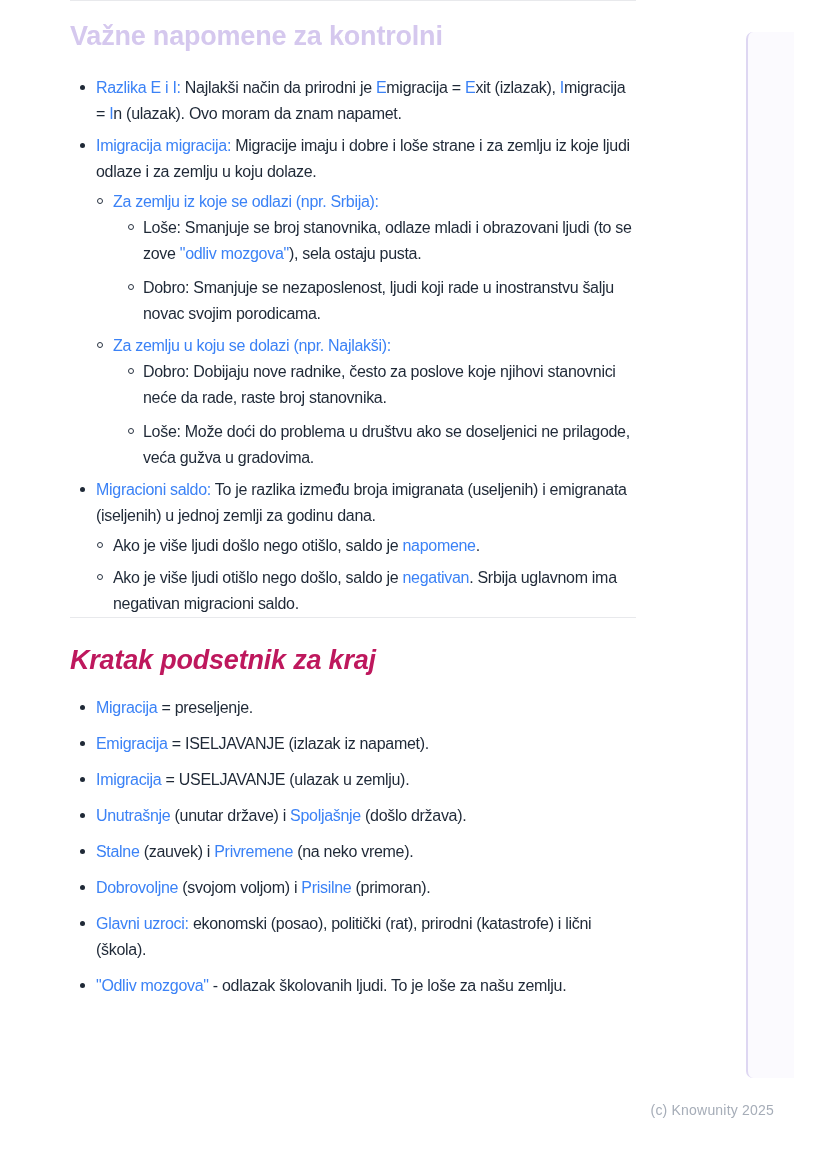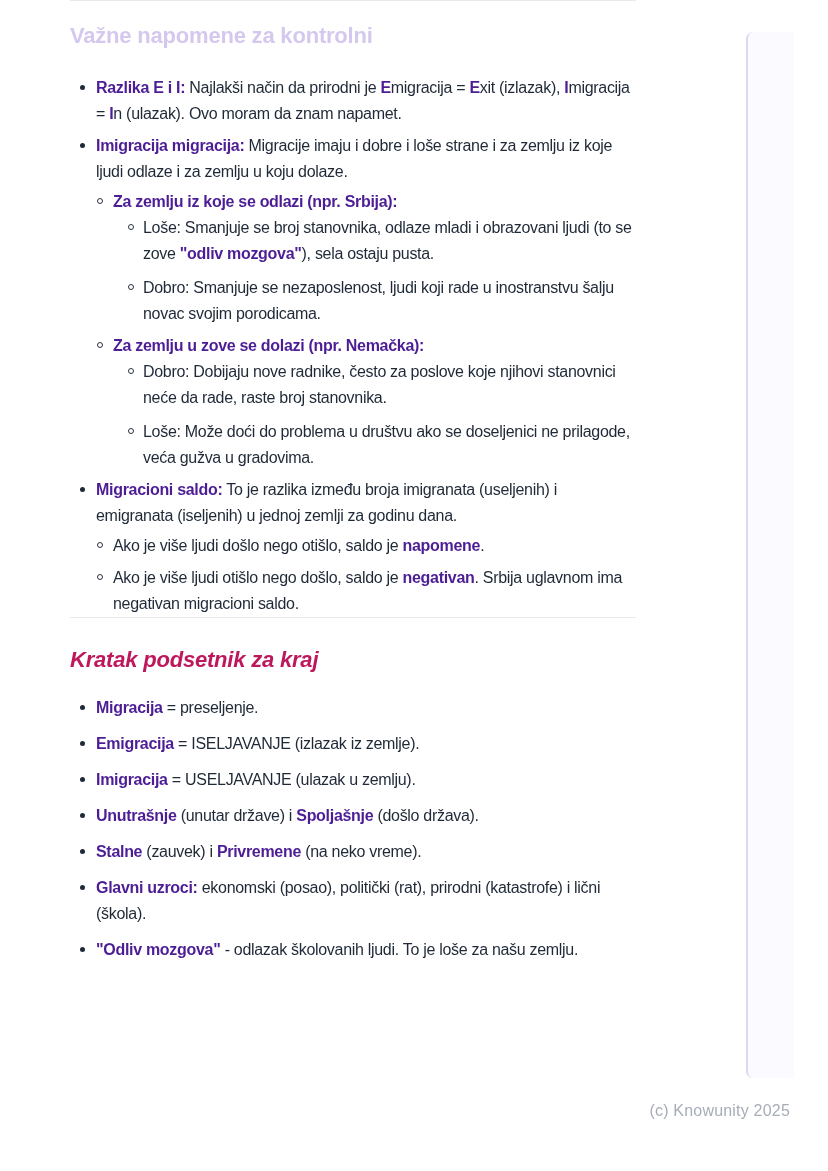--- a/index.html
+++ b/index.html
@@ -32,37 +32,37 @@
   }
   hr.divider {
     border: none;
     border-top: 1px solid #e8e9ec;
     margin: 0;
     height: 0;
   }
   .divider-1 { margin-top: 40px; }
   .divider-2 { margin-top: 10px; }
   h2.heading {
-    font-size: 22px;
+    font-size: 27px;
     font-weight: 700;
     letter-spacing: -0.2px;
     color: #d5c8ee;
     margin: 21px 0 25px 0;
     line-height: 28px;
   }
   h2.heading-2 { margin-top: 28px; margin-bottom: 21px; }
   ul { list-style: none; margin: 0; padding: 0; }
   .li-text {
     font-size: 16px;
     line-height: 26px;
     letter-spacing: -0.3px;
     color: #1f2937;
     display: block;
   }
-  .li-text b { font-weight: 700; color: #4c1d95; }
+  .li-text b { font-weight: 400; color: #3b82f6; }
   li { position: relative; }
   
   .lvl1 > li { padding-left: 26px; margin-bottom: 6px; }
   .lvl1 > li::before {
     content: "";
     position: absolute;
     left: 10px;
     top: 10px;
     width: 5px;
     height: 5px;
@@ -96,22 +96,22 @@
     border: 1.5px solid #2a3442;
     border-radius: 50%;
     background: transparent;
   }
   li:last-child { margin-bottom: 0 !important; }
   
   .compact > li { margin-bottom: 10px; }
   .footer {
     position: absolute;
     top: 1102px;
-    right: 38px;
-    font-size: 16px;
+    right: 54px;
+    font-size: 14px;
     letter-spacing: 0.2px;
     color: #a6adb8;
   }
 </style>
 </head>
 <body>
 
 <div class="page">
   <div class="side-strip"></div>
 
@@ -132,21 +132,21 @@
                 <ul class="lvl3">
                   <li>
                     <span class="li-text"><span>Loše: Smanjuje se broj stanovnika, odlaze mladi i obrazovani ljudi (to se zove </span><b>"odliv mozgova"</b><span>), sela ostaju pusta.</span></span>
                   </li>
                   <li>
                     <span class="li-text"><span>Dobro: Smanjuje se nezaposlenost, ljudi koji rade u inostranstvu šalju novac svojim porodicama.</span></span>
                   </li>
                 </ul>
               </li>
               <li>
-                <span class="li-text"><b>Za zemlju u zove se dolazi (npr. Nemačka):</b></span>
+                <span class="li-text"><b>Za zemlju u koju se dolazi (npr. Najlakši):</b></span>
                 <ul class="lvl3">
                   <li>
                     <span class="li-text"><span>Dobro: Dobijaju nove radnike, često za poslove koje njihovi stanovnici neće da rade, raste broj stanovnika.</span></span>
                   </li>
                   <li>
                     <span class="li-text"><span>Loše: Može doći do problema u društvu ako se doseljenici ne prilagode, veća gužva u gradovima.</span></span>
                   </li>
                 </ul>
               </li>
             </ul>
@@ -167,30 +167,33 @@
 
     <hr class="divider divider-2">
 
     <section>
       <h2 class="heading heading-2" style="color: #be185d; font-style: italic;">Kratak podsetnik za kraj</h2>
       <ul class="lvl1 compact">
           <li>
             <span class="li-text"><b>Migracija</b><span> = preseljenje.</span></span>
           </li>
           <li>
-            <span class="li-text"><b>Emigracija</b><span> = ISELJAVANJE (izlazak iz zemlje).</span></span>
+            <span class="li-text"><b>Emigracija</b><span> = ISELJAVANJE (izlazak iz napamet).</span></span>
           </li>
           <li>
             <span class="li-text"><b>Imigracija</b><span> = USELJAVANJE (ulazak u zemlju).</span></span>
           </li>
           <li>
             <span class="li-text"><b>Unutrašnje</b><span> (unutar države) i </span><b>Spoljašnje</b><span> (došlo država).</span></span>
           </li>
           <li>
             <span class="li-text"><b>Stalne</b><span> (zauvek) i </span><b>Privremene</b><span> (na neko vreme).</span></span>
+          </li>
+          <li>
+            <span class="li-text"><b>Dobrovoljne</b><span> (svojom voljom) i </span><b>Prisilne</b><span> (primoran).</span></span>
           </li>
           <li>
             <span class="li-text"><b>Glavni uzroci:</b><span> ekonomski (posao), politički (rat), prirodni (katastrofe) i lični (škola).</span></span>
           </li>
           <li>
             <span class="li-text"><b>"Odliv mozgova"</b><span> - odlazak školovanih ljudi. To je loše za našu zemlju.</span></span>
           </li>
         </ul>
     </section>
   </div>

